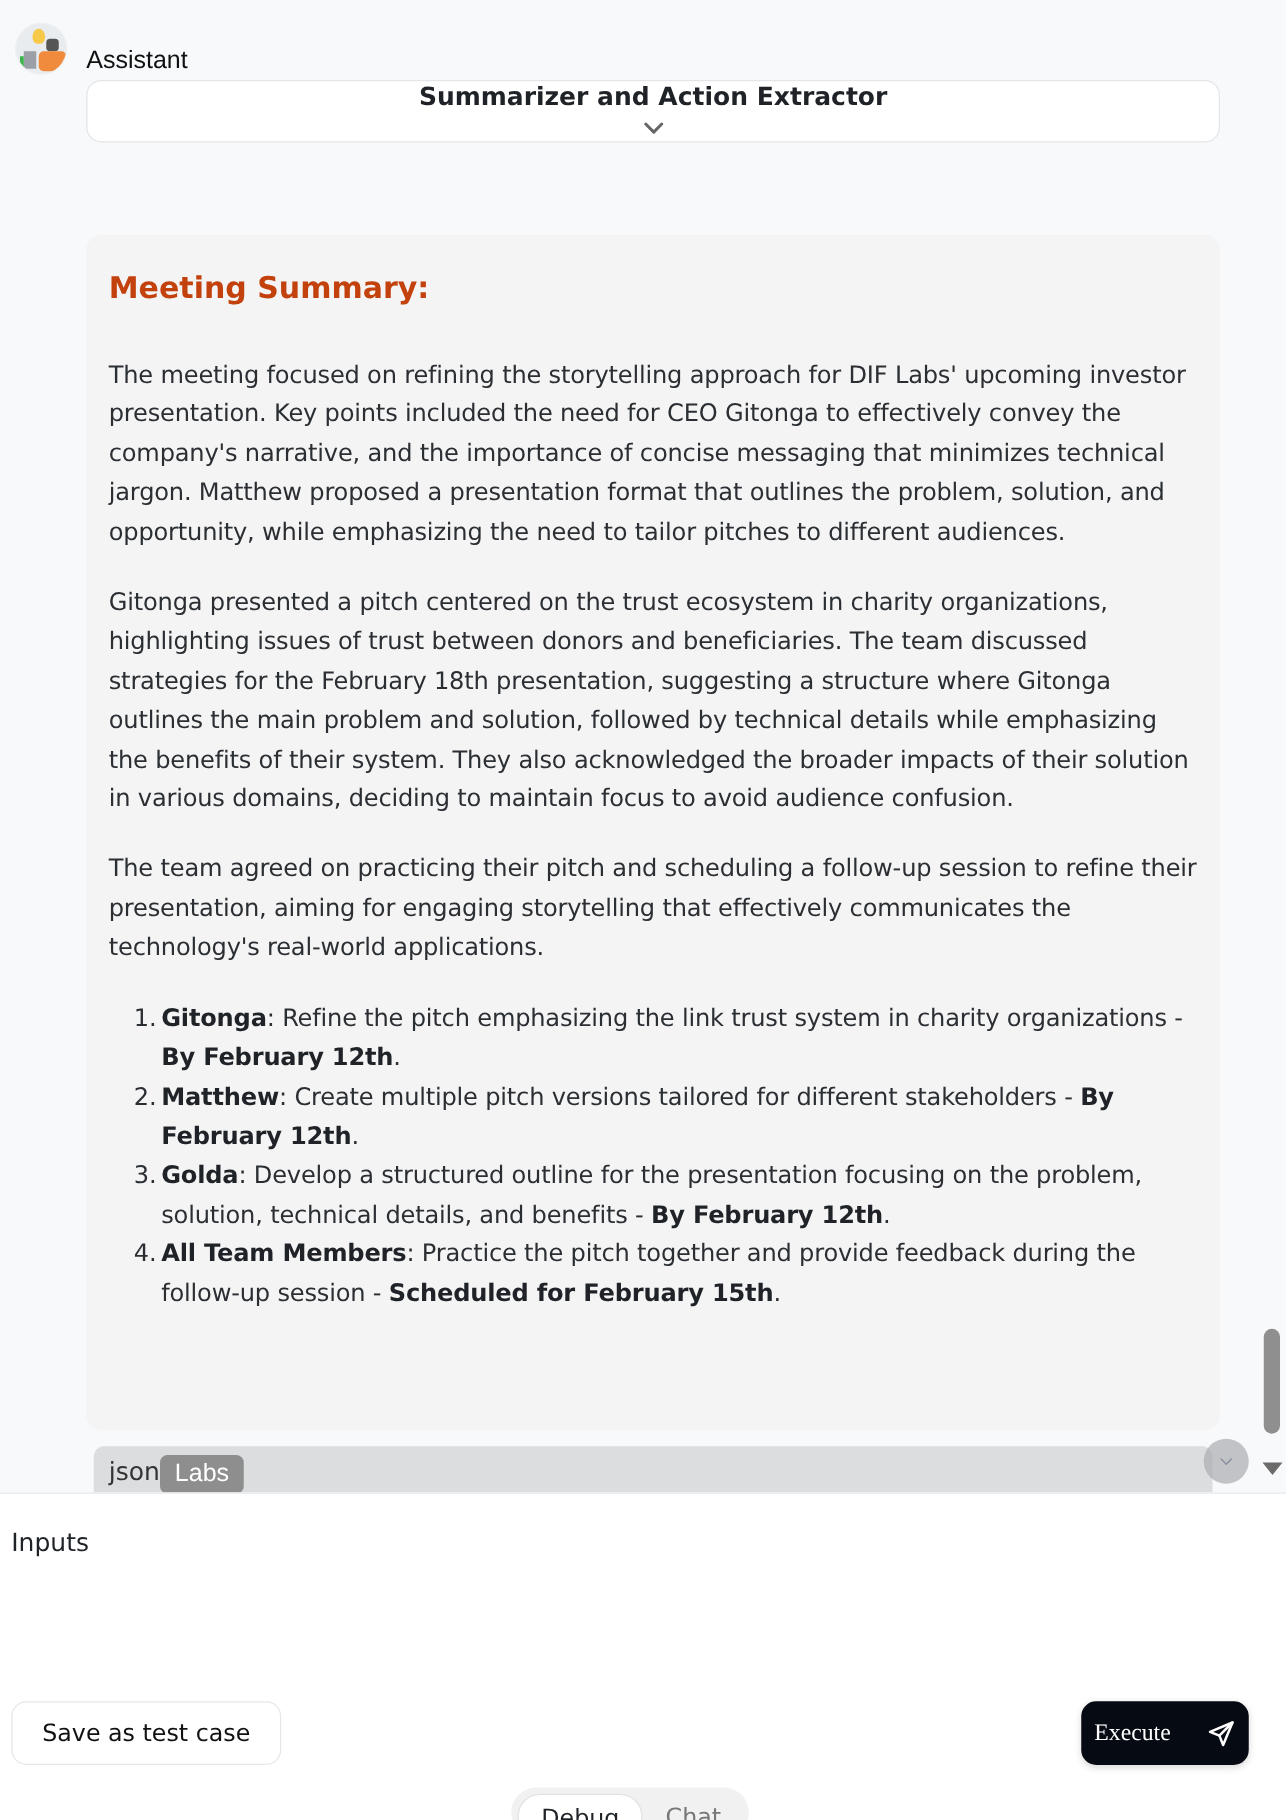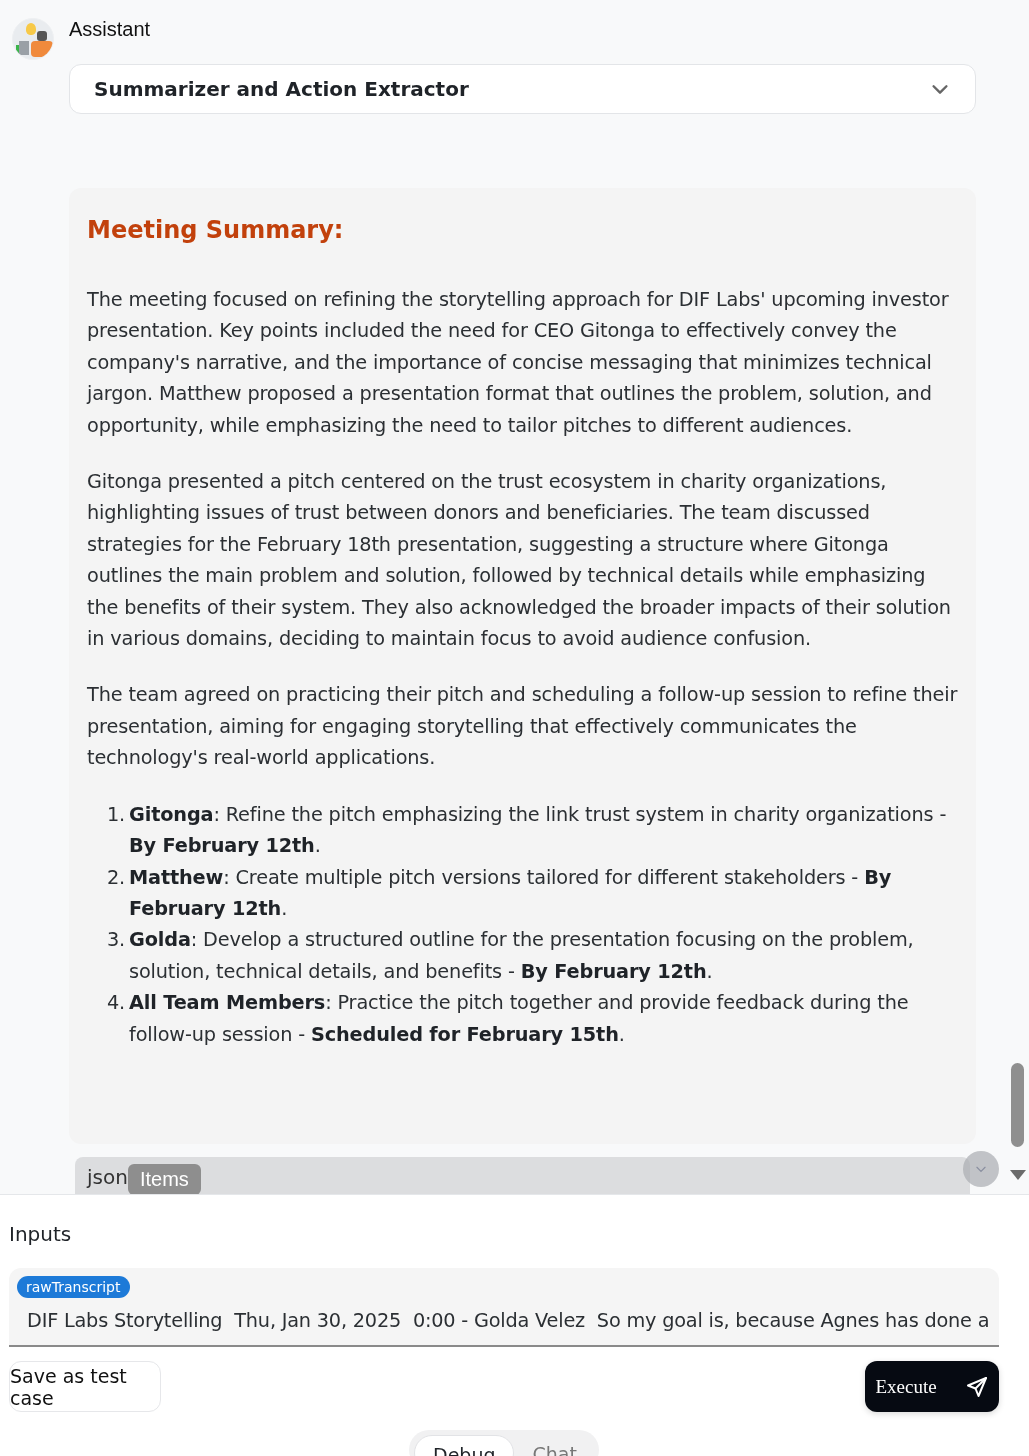--- a/index.html
+++ b/index.html
@@ -7,42 +7,42 @@
       width: 1029px; height: 1456px; overflow: hidden;
       background: #f8f9fa;
       font-family: "DejaVu Sans", "Liberation Sans", sans-serif;
       color: #1f2328;
     }
     .chat-area {
       position: absolute; left: 0; top: 0; width: 1029px; height: 1194px;
       overflow: hidden; background: #f8f9fa;
     }
     .assistant-header {
-      position: absolute; left: 12px; top: 18px; display: flex; align-items: flex-start;
+      position: absolute; left: 12px; top: 18px; display: flex; align-items: flex-end;
     }
     .avatar {
       width: 42px; height: 42px; border-radius: 50%;
       background: #e9ecef; position: relative; overflow: hidden;
       border: 1px solid #eef0f2;
     }
     .avatar .bulb { position: absolute; left: 13px; top: 4px; width: 10px; height: 12px; border-radius: 50% 50% 40% 40%; background: #f7c948; }
     .avatar .body { position: absolute; left: 18px; top: 22px; width: 22px; height: 16px; border-radius: 4px; background: #f08a3c; }
     .avatar .head { position: absolute; left: 24px; top: 12px; width: 10px; height: 10px; border-radius: 3px; background: #555; }
     .avatar .screen { position: absolute; left: 6px; top: 22px; width: 10px; height: 14px; background: #9aa0a6; }
     .avatar .leaf { position: absolute; left: 3px; top: 26px; width: 3px; height: 10px; background: #3bb54a; }
     .assistant-name {
       margin-left: 15px; font-size: 20px; color: #111;
       font-family: "Liberation Sans", sans-serif;
     }
     .accordion {
       position: absolute; background: #fff; border: 1px solid #e3e5e8;
       border-radius: 12px; display: flex; align-items: center; justify-content: space-between;
       padding: 0 24px;
     }
-    .acc-1 { left: 69px; top: 64px; width: 907px; height: 50px; }
+    .acc-1 { left: 69px; top: 64px; width: 907px; height: 50px; flex-direction: column; }
     .acc-2 { left: 105px; top: 126px; width: 871px; height: 50px; }
     .accordion .title {
       font-weight: bold; font-size: 20px; color: #1f2328;
       font-family: "DejaVu Sans", sans-serif;
     }
     .chev svg { width: 22px; height: 22px; display: block; }
 
     .result-card {
       position: absolute; left: 69px; top: 188px; width: 907px; height: 956px;
       background: #f4f4f4; border-radius: 12px; padding: 26px 18px 0 18px;
@@ -106,21 +106,21 @@
       position: absolute; left: 8px; top: 8px; background: #1d7ad8; color: #fff;
       font-size: 14px; padding: 3px 9px; border-radius: 12px;
       font-family: "DejaVu Sans", sans-serif;
     }
     .input-value {
       position: absolute; left: 18px; top: 41px; width: 966px; font-size: 19.3px;
       color: #2b2f33; white-space: pre; overflow: hidden;
       font-family: "DejaVu Sans", sans-serif; letter-spacing: -0.2px;
     }
     .save-btn {
-      position: absolute; left: 9px; top: 166px; width: 152px; height: 51px;
+      position: absolute; left: 9px; top: 166px; width: 216px; height: 51px;
       background: #fff; border: 1px solid #e6e7ea; border-radius: 12px;
       font-size: 19px; color: #111; display: flex; align-items: center; justify-content: center;
       font-family: "DejaVu Sans", sans-serif;
     }
     .execute-btn {
       position: absolute; left: 865px; top: 166px; width: 134px; height: 51px;
       background: #060a12; border-radius: 12px; color: #fff; font-size: 19px;
       display: flex; align-items: center; justify-content: center; gap: 28px;
       box-shadow: 0 2px 6px rgba(0,0,0,0.15);
       font-family: Liberation Serif, serif;
@@ -179,38 +179,34 @@
         <span class="num">3.</span><b>Golda</b><span>: Develop a structured outline for the presentation focusing on the problem, solution, technical details, and benefits - </span><b>By February 12th</b><span>.</span>
       </li>
       <li>
         <span class="num">4.</span><b>All Team Members</b><span>: Practice the pitch together and provide feedback during the follow-up session - </span><b>Scheduled for February 15th</b><span>.</span>
       </li>
     </ol>
   </div>
 
   <div class="code-header">
     <span class="code-lang">json</span>
-    <span class="copy-btn">Items</span>
+    <span class="copy-btn">Labs</span>
   </div>
 
   <div class="scroll-down-fab">
     <svg width="14" height="14" viewBox="0 0 24 24" fill="none" stroke="#8a8fa0" stroke-width="2" stroke-linecap="round">
         <polyline points="5,9 12,16 19,9"></polyline>
       </svg>
   </div>
   <div class="scrollbar-thumb"></div>
   <div class="scroll-arrow"></div>
 </div>
 
 <div class="bottom-panel">
   <div class="inputs-label">Inputs</div>
-  <div class="input-box">
-    <span class="input-chip">rawTranscript</span>
-    <div class="input-value">DIF Labs Storytelling  Thu, Jan 30, 2025  0:00 - Golda Velez  So my goal is, because Agnes has done a</div>
-  </div>
   <div class="save-btn">Save as test case</div>
   <div class="execute-btn">
     <span>Execute</span>
     <svg viewBox="0 0 24 24" fill="none" stroke="#fff" stroke-width="2" stroke-linejoin="round" stroke-linecap="round">
       <path d="M21 3 L3 10.5 L10.5 13.5 L13.5 21 Z"></path>
       <line x1="21" y1="3" x2="10.5" y2="13.5"></line>
     </svg>
   </div>
   <div class="mode-toggle">
     <div class="mode-tab active">Debug</div>

